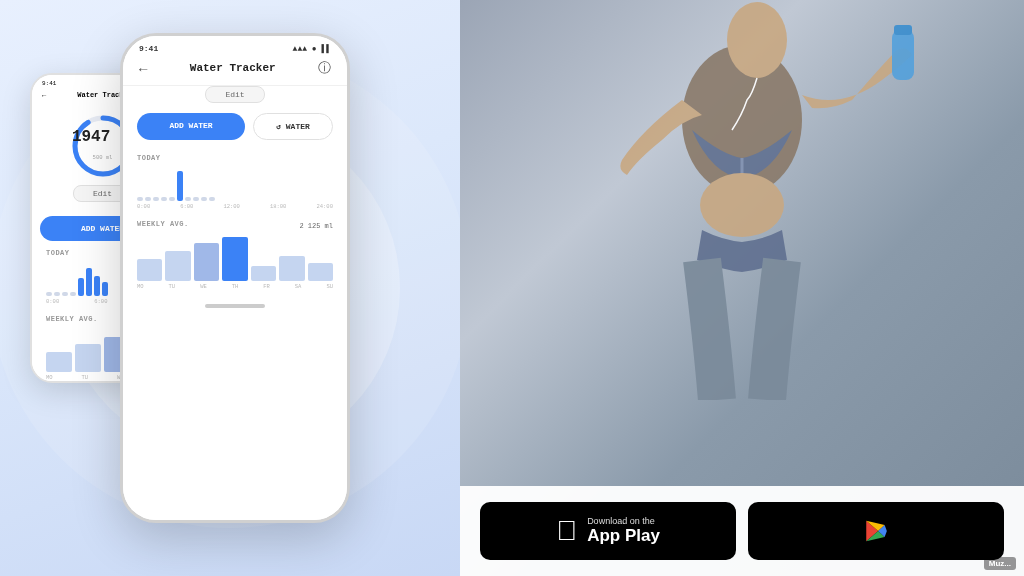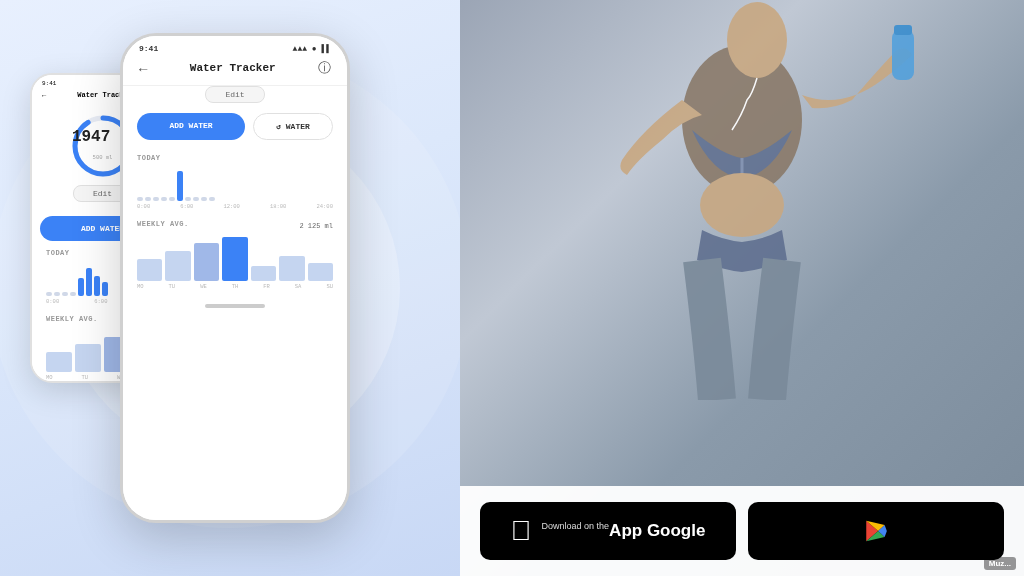--- a/index.html
+++ b/index.html
@@ -404,21 +404,21 @@
       display: flex;
       align-items: center;
       justify-content: center;
       gap: 10px;
       cursor: pointer;
       padding: 8px 14px;
     }
 
     .store-btn-text {
       display: flex;
-      flex-direction: row;
+      flex-direction: column;
       color: #fff;
     }
 
     .store-btn-sub {
       font-size: 9px;
       opacity: 0.85;
       font-weight: 400;
     }
 
     .store-btn-main {
@@ -650,21 +650,21 @@
     </svg>
   </div>
 
   <div class="bottom-overlay">
     <div class="store-buttons">
 
       <div class="store-btn">
         <span class="apple-icon"></span>
         <div class="store-btn-text">
           <span class="store-btn-sub">Download on the</span>
-          <span class="store-btn-main">App Google</span>
+          <span class="store-btn-main">App Play</span>
         </div>
       </div>
 
       <div class="store-btn">
         <div class="gplay-icon">
           <svg viewBox="0 0 24 24" fill="none" xmlns="http://www.w3.org/2000/svg">
             <path d="M3 2.5L14 12L3 21.5V2.5Z" fill="#ea4335"></path>
             <path d="M3 2.5L14 12L20 6.5L3 2.5Z" fill="#fbbc04"></path>
             <path d="M3 21.5L14 12L20 17.5L3 21.5Z" fill="#34a853"></path>
             <path d="M20 6.5L14 12L20 17.5L22 12L20 6.5Z" fill="#4285f4"></path>

